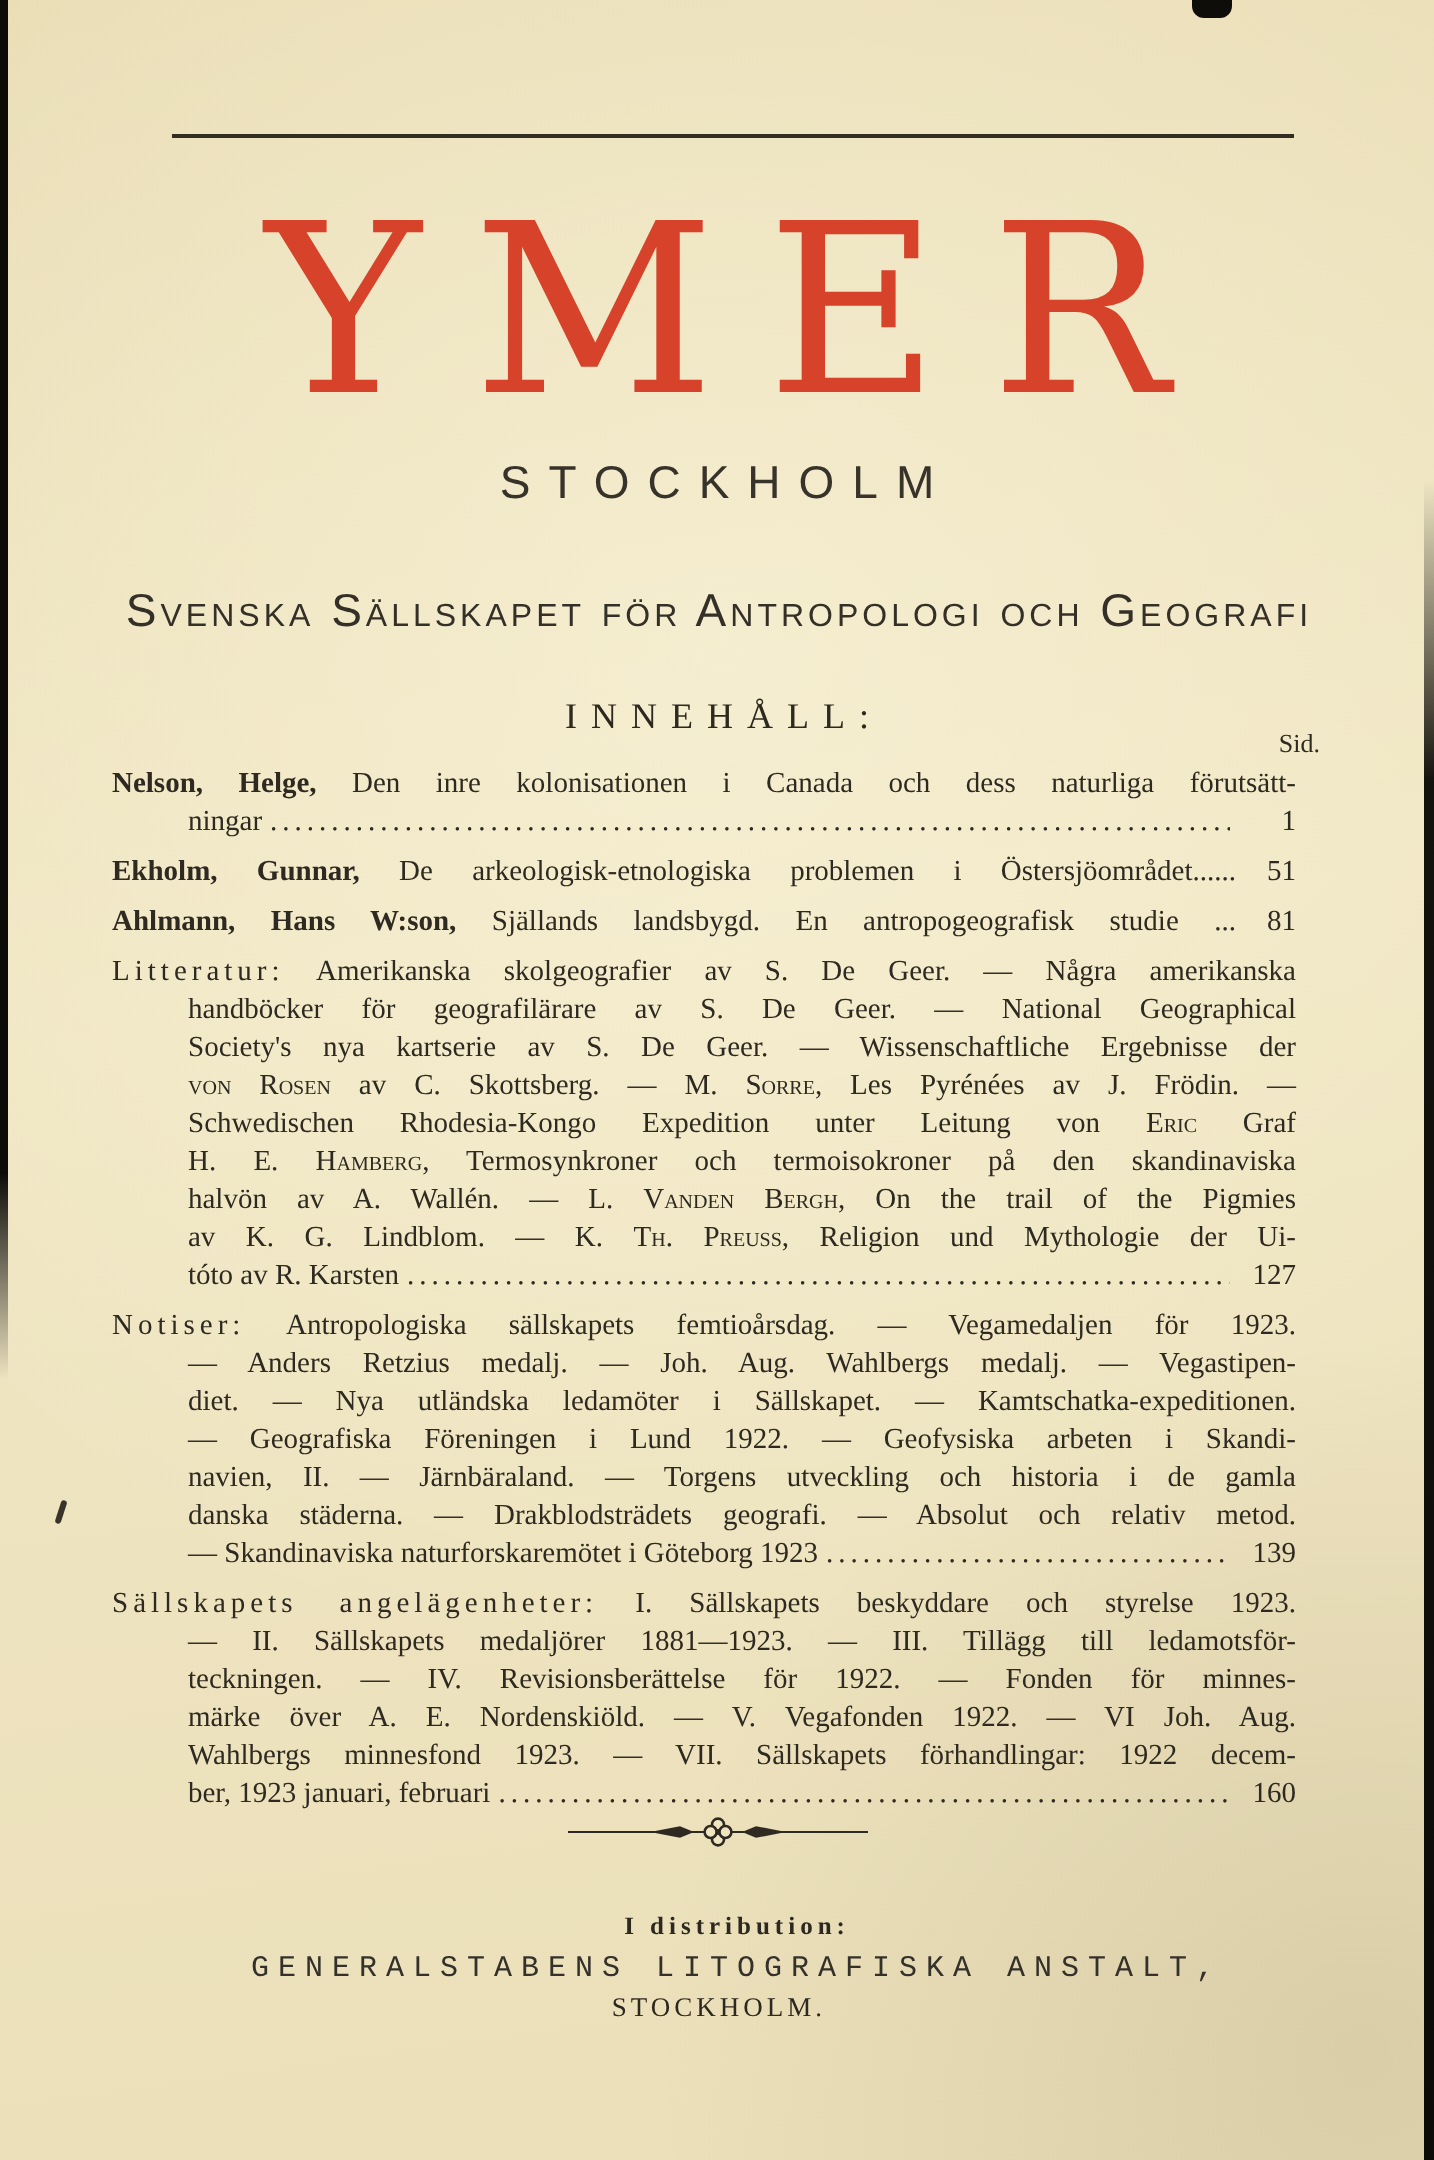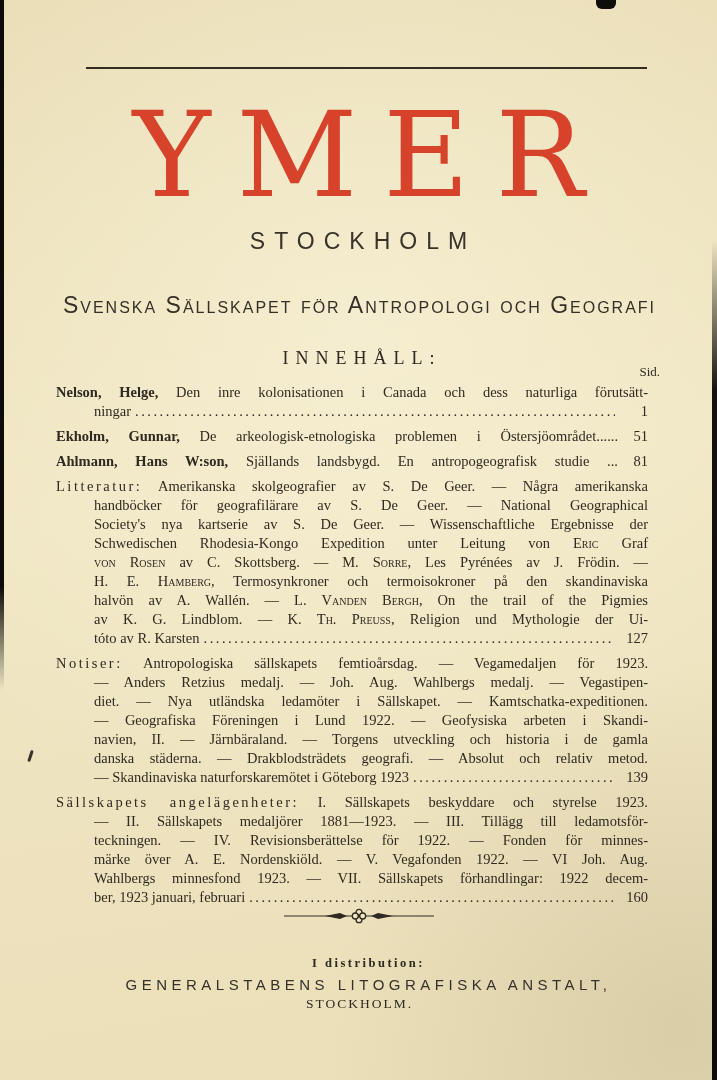--- a/index.html
+++ b/index.html
@@ -58,21 +58,21 @@
   .dots{flex:1;overflow:hidden;white-space:nowrap;letter-spacing:2.5px;margin:0 3px 0 4px;}
   .pg{flex:0 0 30px;text-align:right;}
   .author{font-weight:700;}
   .seclabel{letter-spacing:2.5px;}
   .sc{font-variant:small-caps;}
 
   
   .ornament{position:absolute;left:0;top:908px;width:100%;text-align:center;}
   .footer{position:absolute;left:0;top:956px;width:100%;text-align:center;}
   .dist{font-size:12.5px;font-weight:700;letter-spacing:2.5px;padding-left:20px;color:#2d2820;}
-  .printer{margin-top:5px;font-family:Liberation Sans, sans-serif;
+  .printer{margin-top:5px;font-family:Liberation Mono, monospace;
     font-size:15px;letter-spacing:4.5px;padding-left:20px;color:#34302a;}
   .city{margin-top:3px;font-size:13.5px;letter-spacing:2px;padding-left:2px;color:#2d2820;}
 </style>
 </head>
 <body>
 
 <div class="page">
 
   <div class="edge-left"></div>
   <div class="edge-right"></div>
@@ -119,24 +119,24 @@
       <div class="line">
         <span class="just"><span class="seclabel">Litteratur:</span><span> Amerikanska skolgeografier av S. De Geer. — Några amerikanska</span></span>
       </div>
       <div class="line cont">
           <span class="just">handböcker för geografilärare av S. De Geer. — National Geographical</span>
         </div>
       <div class="line cont">
           <span class="just">Society's nya kartserie av S. De Geer. — Wissenschaftliche Ergebnisse der</span>
         </div>
       <div class="line cont">
+          <span class="just"><span class="sc">von Rosen</span> av C. Skottsberg. — M. <span class="sc">Sorre</span>, Les Pyrénées av J. Frödin. —</span>
+        </div>
+      <div class="line cont">
           <span class="just">Schwedischen Rhodesia-Kongo Expedition unter Leitung von <span class="sc">Eric</span> Graf</span>
-        </div>
-      <div class="line cont">
-          <span class="just"><span class="sc">von Rosen</span> av C. Skottsberg. — M. <span class="sc">Sorre</span>, Les Pyrénées av J. Frödin. —</span>
         </div>
       <div class="line cont">
           <span class="just">H. E. <span class="sc">Hamberg</span>, Termosynkroner och termoisokroner på den skandinaviska</span>
         </div>
       <div class="line cont">
           <span class="just">halvön av A. Wallén. — L. <span class="sc">Vanden Bergh</span>, On the trail of the Pigmies</span>
         </div>
       <div class="line cont">
           <span class="just">av K. G. Lindblom. — K. <span class="sc">Th. Preuss</span>, Religion und Mythologie der Ui-</span>
         </div>

